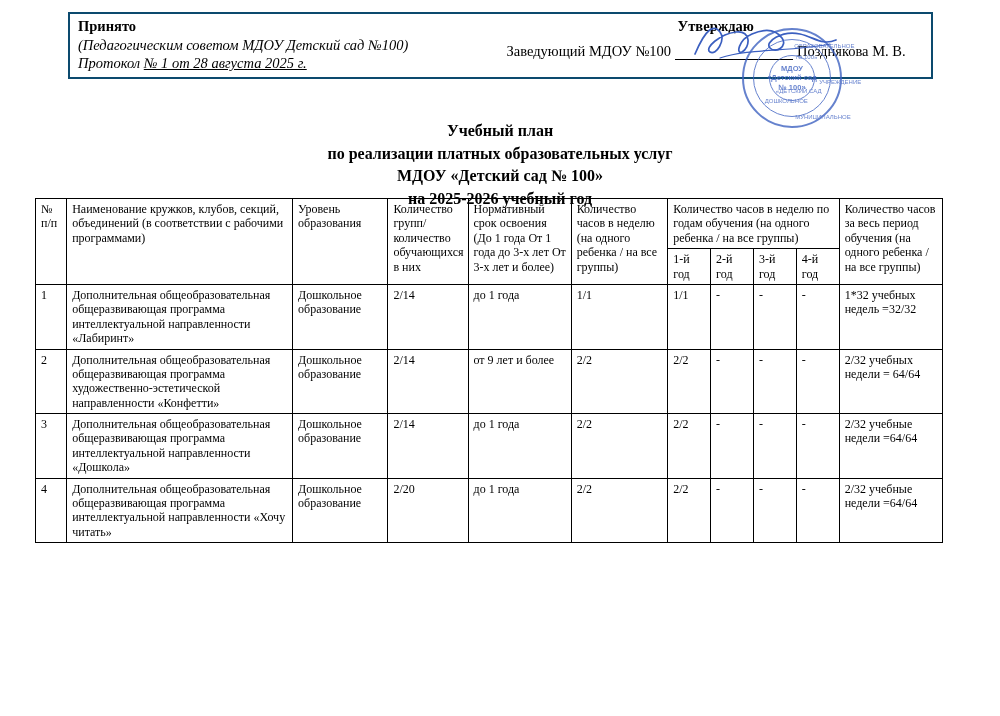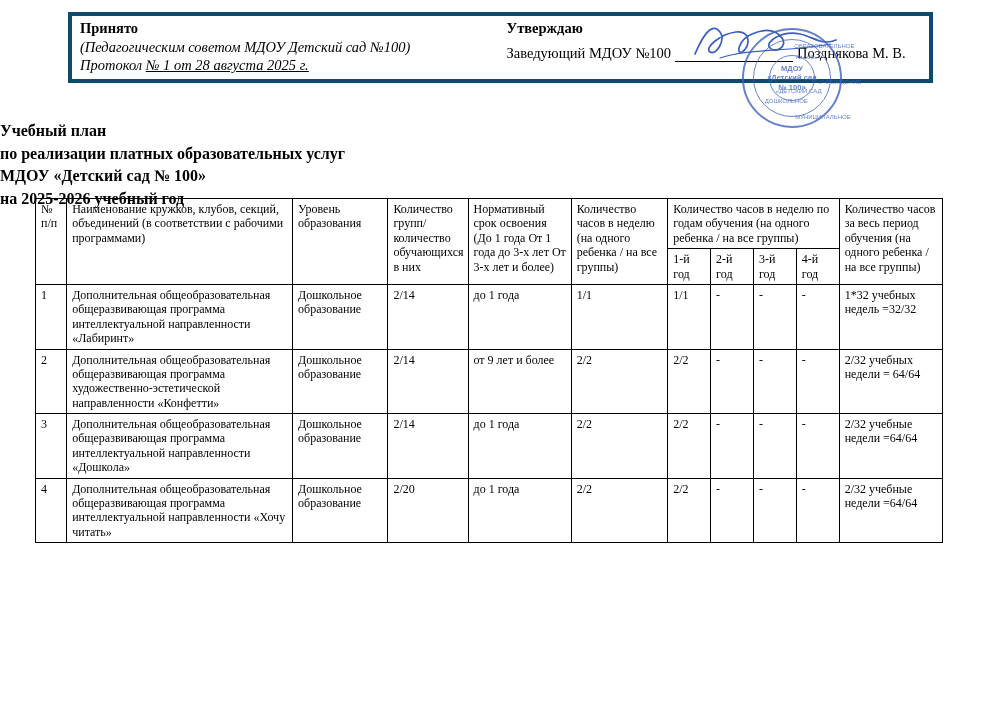--- a/index.html
+++ b/index.html
@@ -15,21 +15,21 @@
     position: relative;
     overflow: hidden;
   }
 
   
   .header-block {
     position: absolute;
     left: 68px;
     top: 12px;
     width: 865px;
-    border: 4px solid #0c4a6e;
+    border: 2px solid #0c4a6e;
     box-sizing: border-box;
     display: flex;
     min-height: 52px;
   }
   .header-left {
     width: 50%;
     box-sizing: border-box;
     padding: 3px 6px 4px 8px;
     font-size: 14.5px;
     line-height: 1.28;
@@ -42,21 +42,21 @@
     line-height: 1.28;
     position: relative;
   }
   .bold { font-weight: bold; }
   .italic { font-style: italic; }
   .underline-italic {
     font-style: italic;
     text-decoration: underline;
   }
   .approve-word {
-    text-align: left;
+    text-align: center;
     font-weight: bold;
     display: block;
   }
   .head-line {
     display: block;
     margin-top: 6px;
     white-space: nowrap;
   }
   .head-name {
     font-weight: normal;
@@ -130,20 +130,21 @@
     height: 48px;
     pointer-events: none;
   }
 
   
   .doc-title {
     position: absolute;
     left: 0;
     top: 120px;
     width: 1000px;
+    text-align: center;
     font-weight: bold;
     font-size: 16px;
     line-height: 1.42;
   }
 
   
   table.plan {
     position: absolute;
     left: 35px;
     top: 198px;

